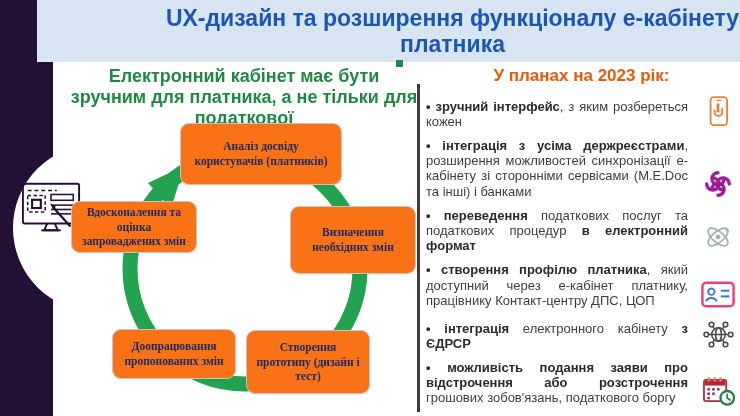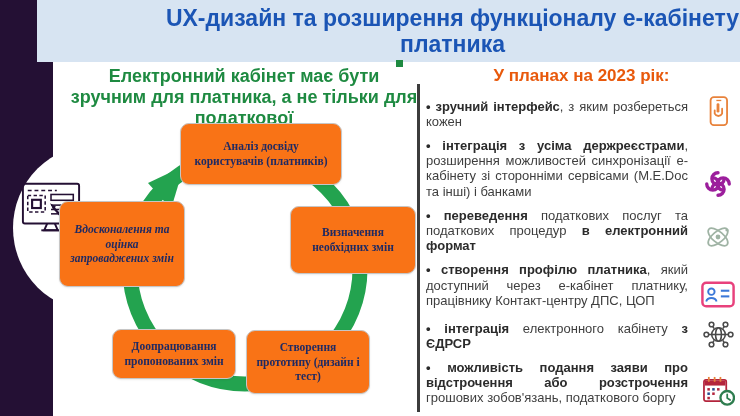--- a/index.html
+++ b/index.html
@@ -29,21 +29,21 @@
   .diagram{position:absolute;left:0;top:62px;width:418px;height:354px;}
   .ring{position:absolute;left:0;top:0;}
   .cycle-box{position:absolute;background:#f97316;border:1.5px solid #C6C6C6;border-radius:9px;
              box-shadow:0 1px 2px rgba(0,0,0,.08);display:flex;align-items:center;justify-content:center;
              text-align:center;font-family:"Liberation Serif",serif;font-weight:bold;color:#1F2A63;
              font-size:11.5px;line-height:1.3;padding:3px 9px;box-sizing:border-box;}
   .b-top{left:180px;top:61px;width:162px;height:62px;}
   .b-right{left:290px;top:144px;width:126px;height:68px;}
   .b-br{left:246px;top:268px;width:124px;height:64px;}
   .b-bl{left:112px;top:267px;width:124px;height:50px;}
-  .b-left{left:59px;top:139px;width:126px;height:86px;font-style:italic;}
+  .b-left{left:71px;top:139px;width:126px;height:52px;}
 
   
   .divider{position:absolute;left:417px;top:84px;width:3px;height:328px;background:#3C3C3C;}
 
   
   .plans{position:absolute;left:426px;top:64px;width:311px;}
   .plans-title{color:#E8590C;font-size:17px;font-weight:bold;text-align:center;margin:2px 0 8px 0;}
   .item{display:flex;gap:11px;margin-bottom:9px;align-items:flex-end;}
   .item .txt{flex:1;text-align:justify;font-size:13px;line-height:1.17;color:#3E3E3E;margin:0;}
   .item .txt b{color:#2B2B2B;}

